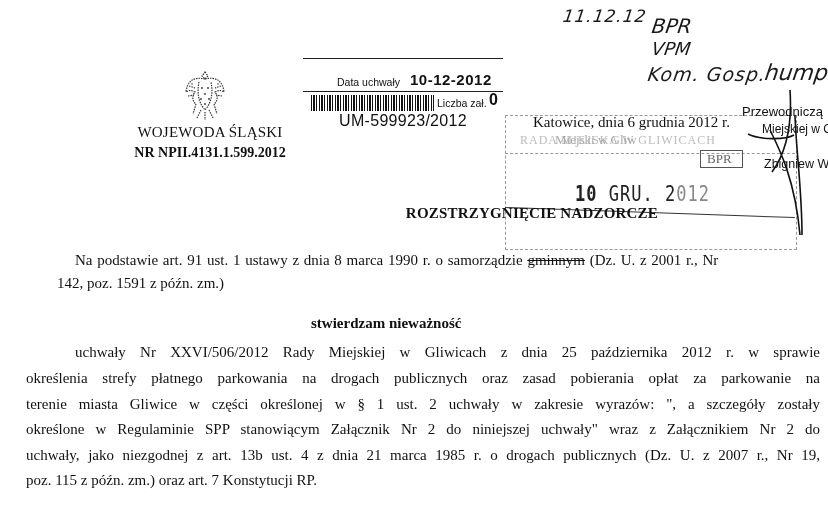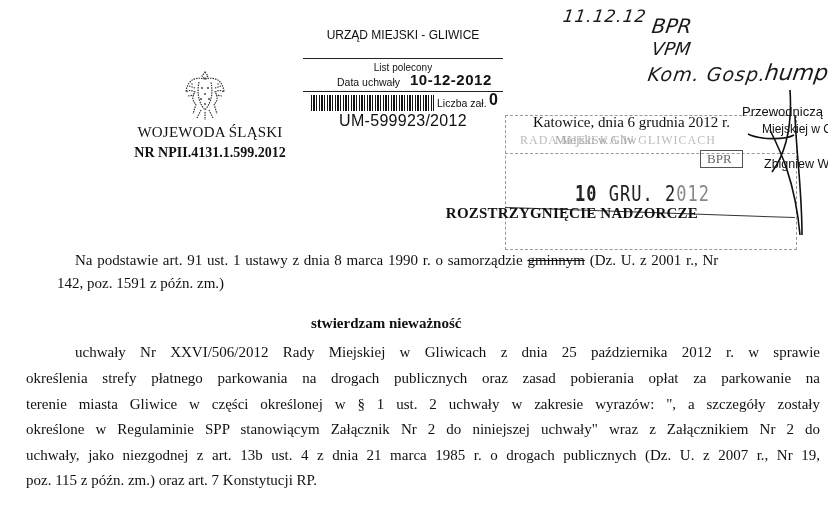--- a/index.html
+++ b/index.html
@@ -50,21 +50,21 @@
   .recv-box .frame { position: absolute; border: 1px dashed #999; }
   .recv-fade1 { left: 520px; top: 133px; font-size: 12px; color: #bbb; letter-spacing: 1px; }
   .recv-fade2 { left: 555px; top: 132px; font-size: 13px; color: #aaa; text-align: right; }
   .recv-bpr { left: 700px; top: 150px; font-size: 13px; color: #666; border: 1px solid #555; padding: 0 10px 0 6px; }
   .recv-date { left: 575px; top: 183px; font-family: "DejaVu Sans Mono", monospace; font-size: 17px; color: #222; transform: scaleY(1.25); letter-spacing: 1px; }
   .recv-date .d { font-weight: bold; }
   .recv-date .y { color: #888; }
 
   .place-date { left: 533px; top: 114px; font-size: 15px; white-space: nowrap; }
 
-  .title { left: 0; top: 205px; width: 658px; text-align: right; font-size: 15px; font-weight: bold; letter-spacing: 0.2px; margin-left: 40px; }
+  .title { left: 0; top: 205px; width: 658px; text-align: right; font-size: 15px; font-weight: bold; letter-spacing: 0.2px; }
 
   .para { font-size: 15px; white-space: nowrap; }
   .p1a { left: 75px; top: 252px; word-spacing: 1px; }
   .p1b { left: 26px; top: 275px; margin-left: 31px; }
   .strike { text-decoration: line-through; }
 
   .decision { left: 311px; top: 315px; font-size: 15px; font-weight: bold; }
 
   .body-line { left: 26px; width: 794px; font-size: 15px; text-align: justify; text-align-last: justify; white-space: nowrap; }
   .bl0 { left: 75px; width: 745px; top: 344px; }
@@ -95,23 +95,21 @@
       <circle cx="26" cy="31" r="1"></circle>
       <circle cx="22" cy="36" r="1"></circle>
     <circle cx="9" cy="16" r="0.8"></circle>
       <circle cx="35" cy="16" r="0.8"></circle>
   </g>
 </svg>
 <div class="abs serif org-name">WOJEWODA ŚLĄSKI</div>
 <div class="abs serif org-number">NR NPII.4131.1.599.2012</div>
 
 <div class="abs stamp sans">
-  <div class="line1">URZĄD MIEJSKI - GLIWICE</div>
   <div class="rule" style="left:0;top:34px;width:200px;"></div>
-  <div class="reg">List polecony</div>
   <div class="date-lbl">Data uchwały</div>
   <div class="date-val">10-12-2012</div>
   <div class="rule" style="left:0;top:67px;width:200px;"></div>
   <div class="barcode"></div>
   <div class="att-lbl">Liczba zał.</div>
   <div class="att-val">0</div>
   <div class="case-no">UM-599923/2012</div>
 </div>
 
 <div class="abs hand hw-date">11.12.12</div>

